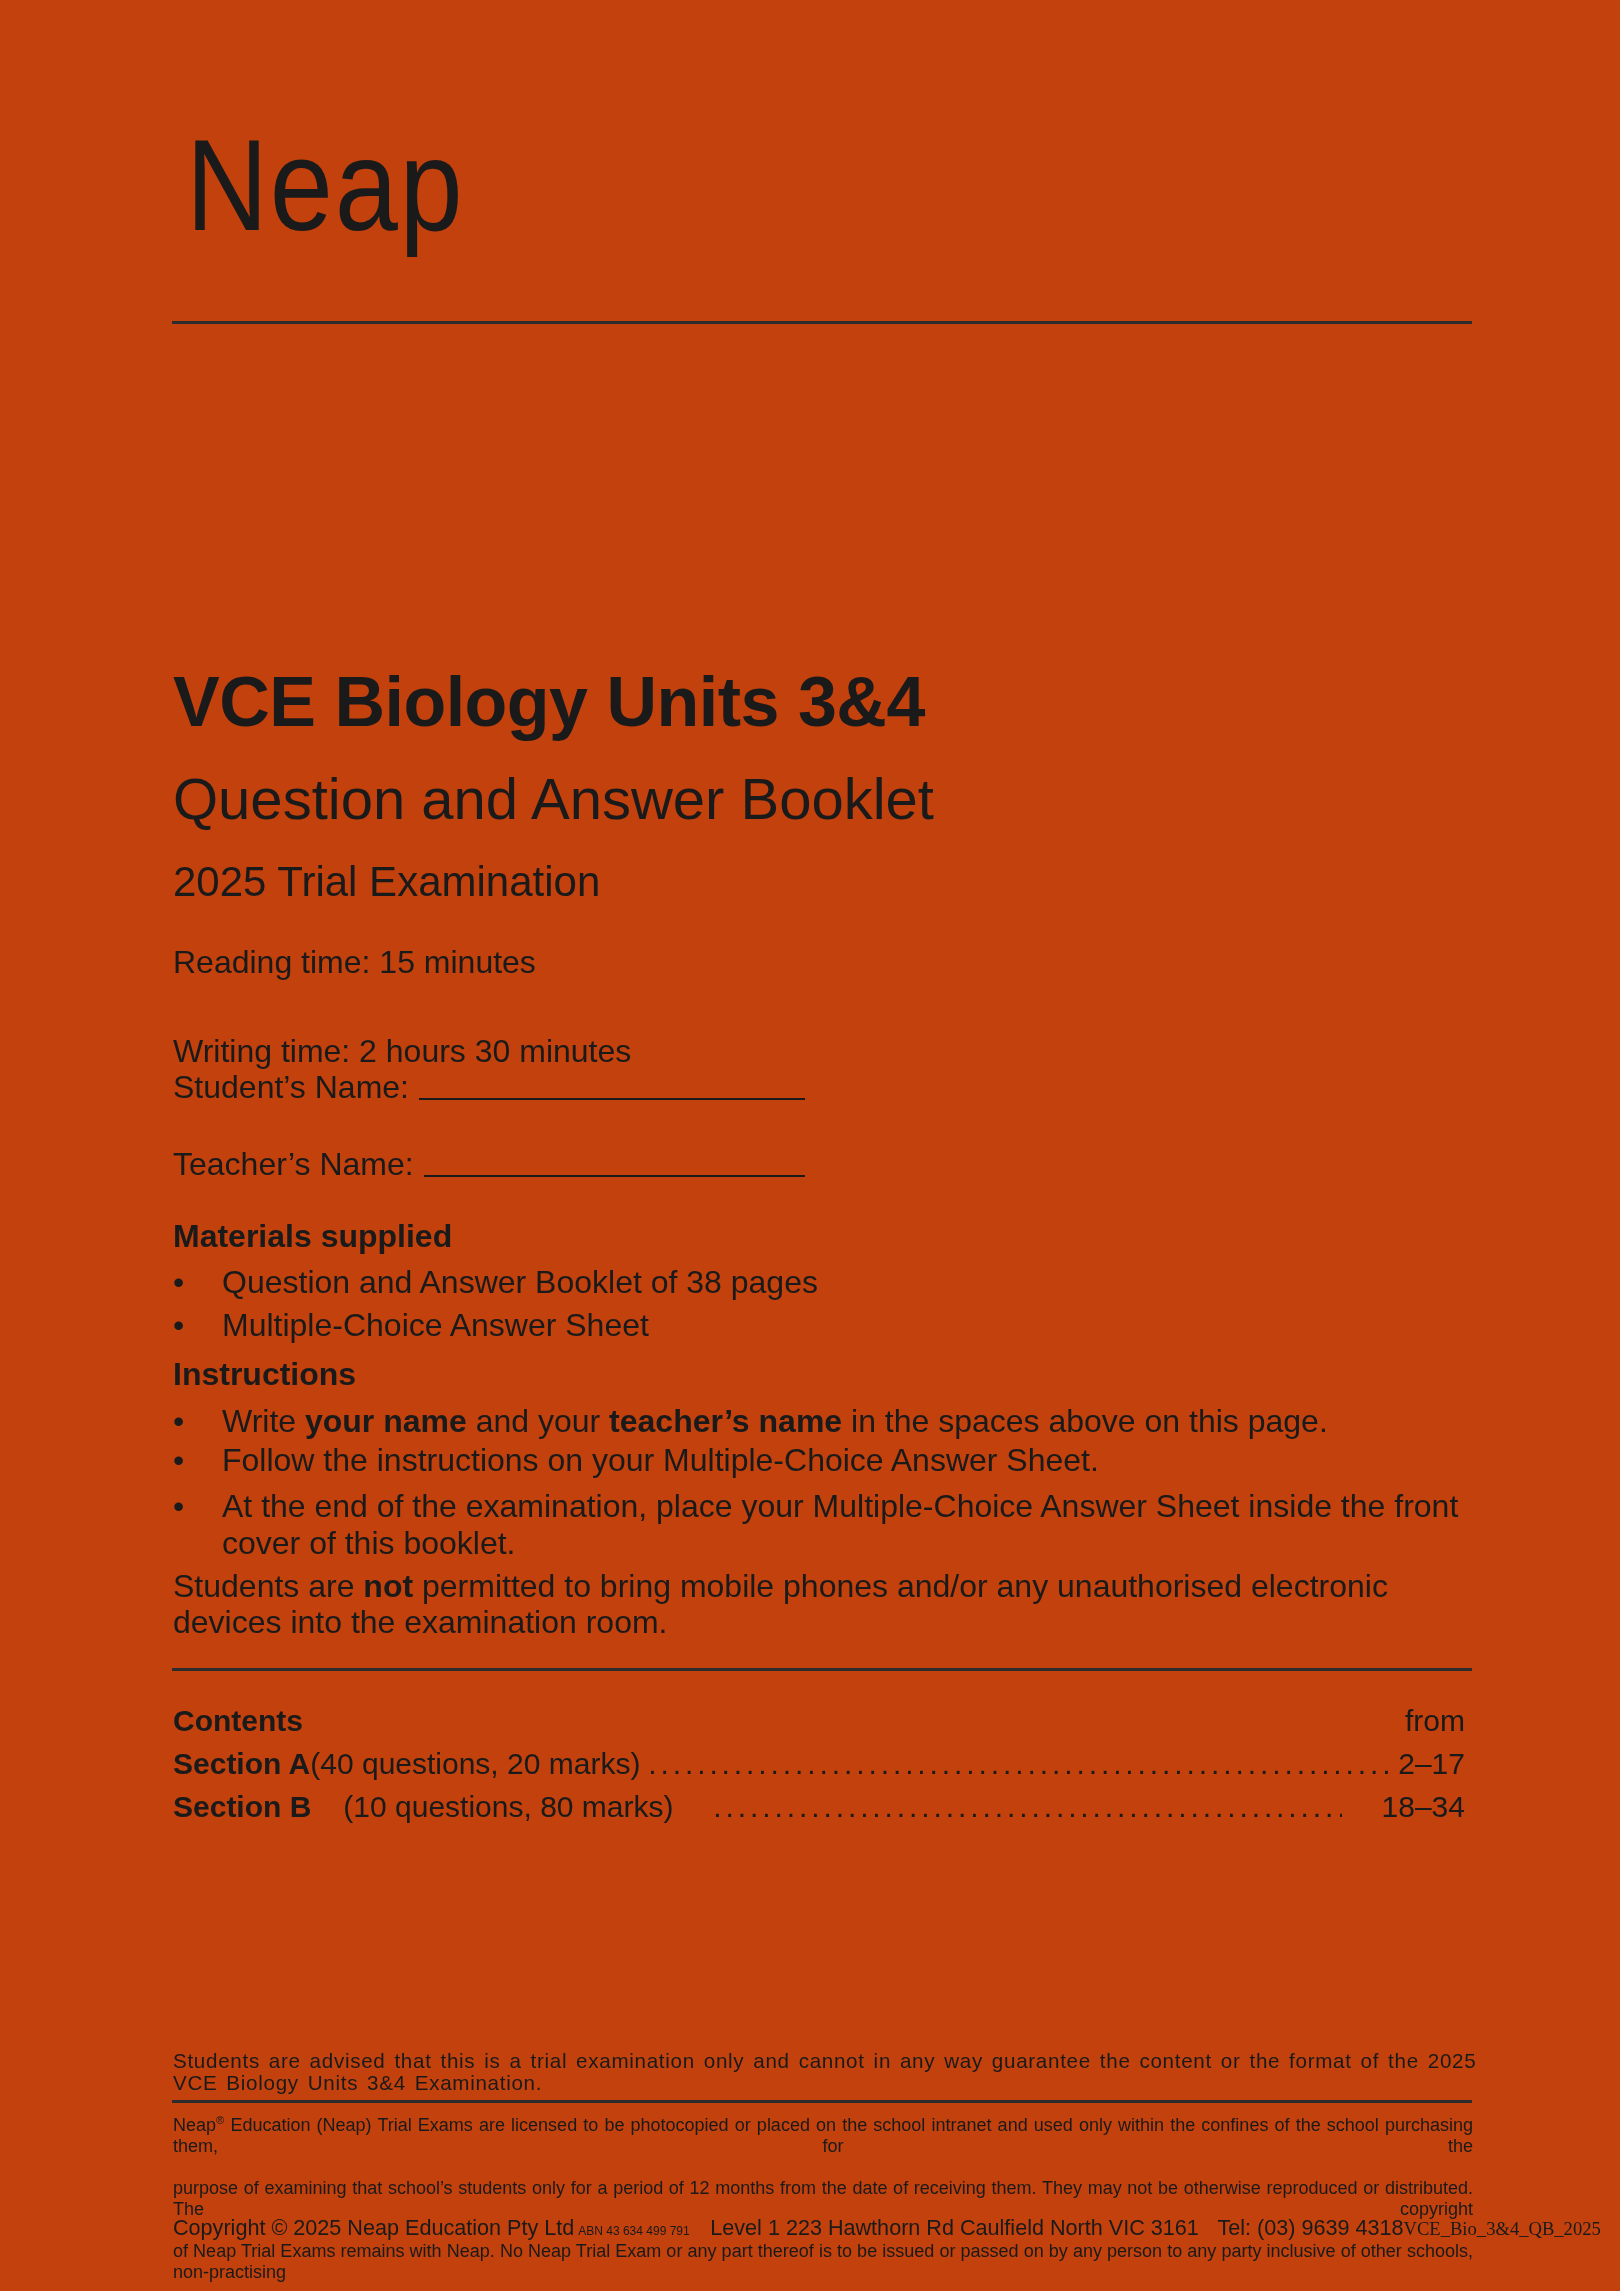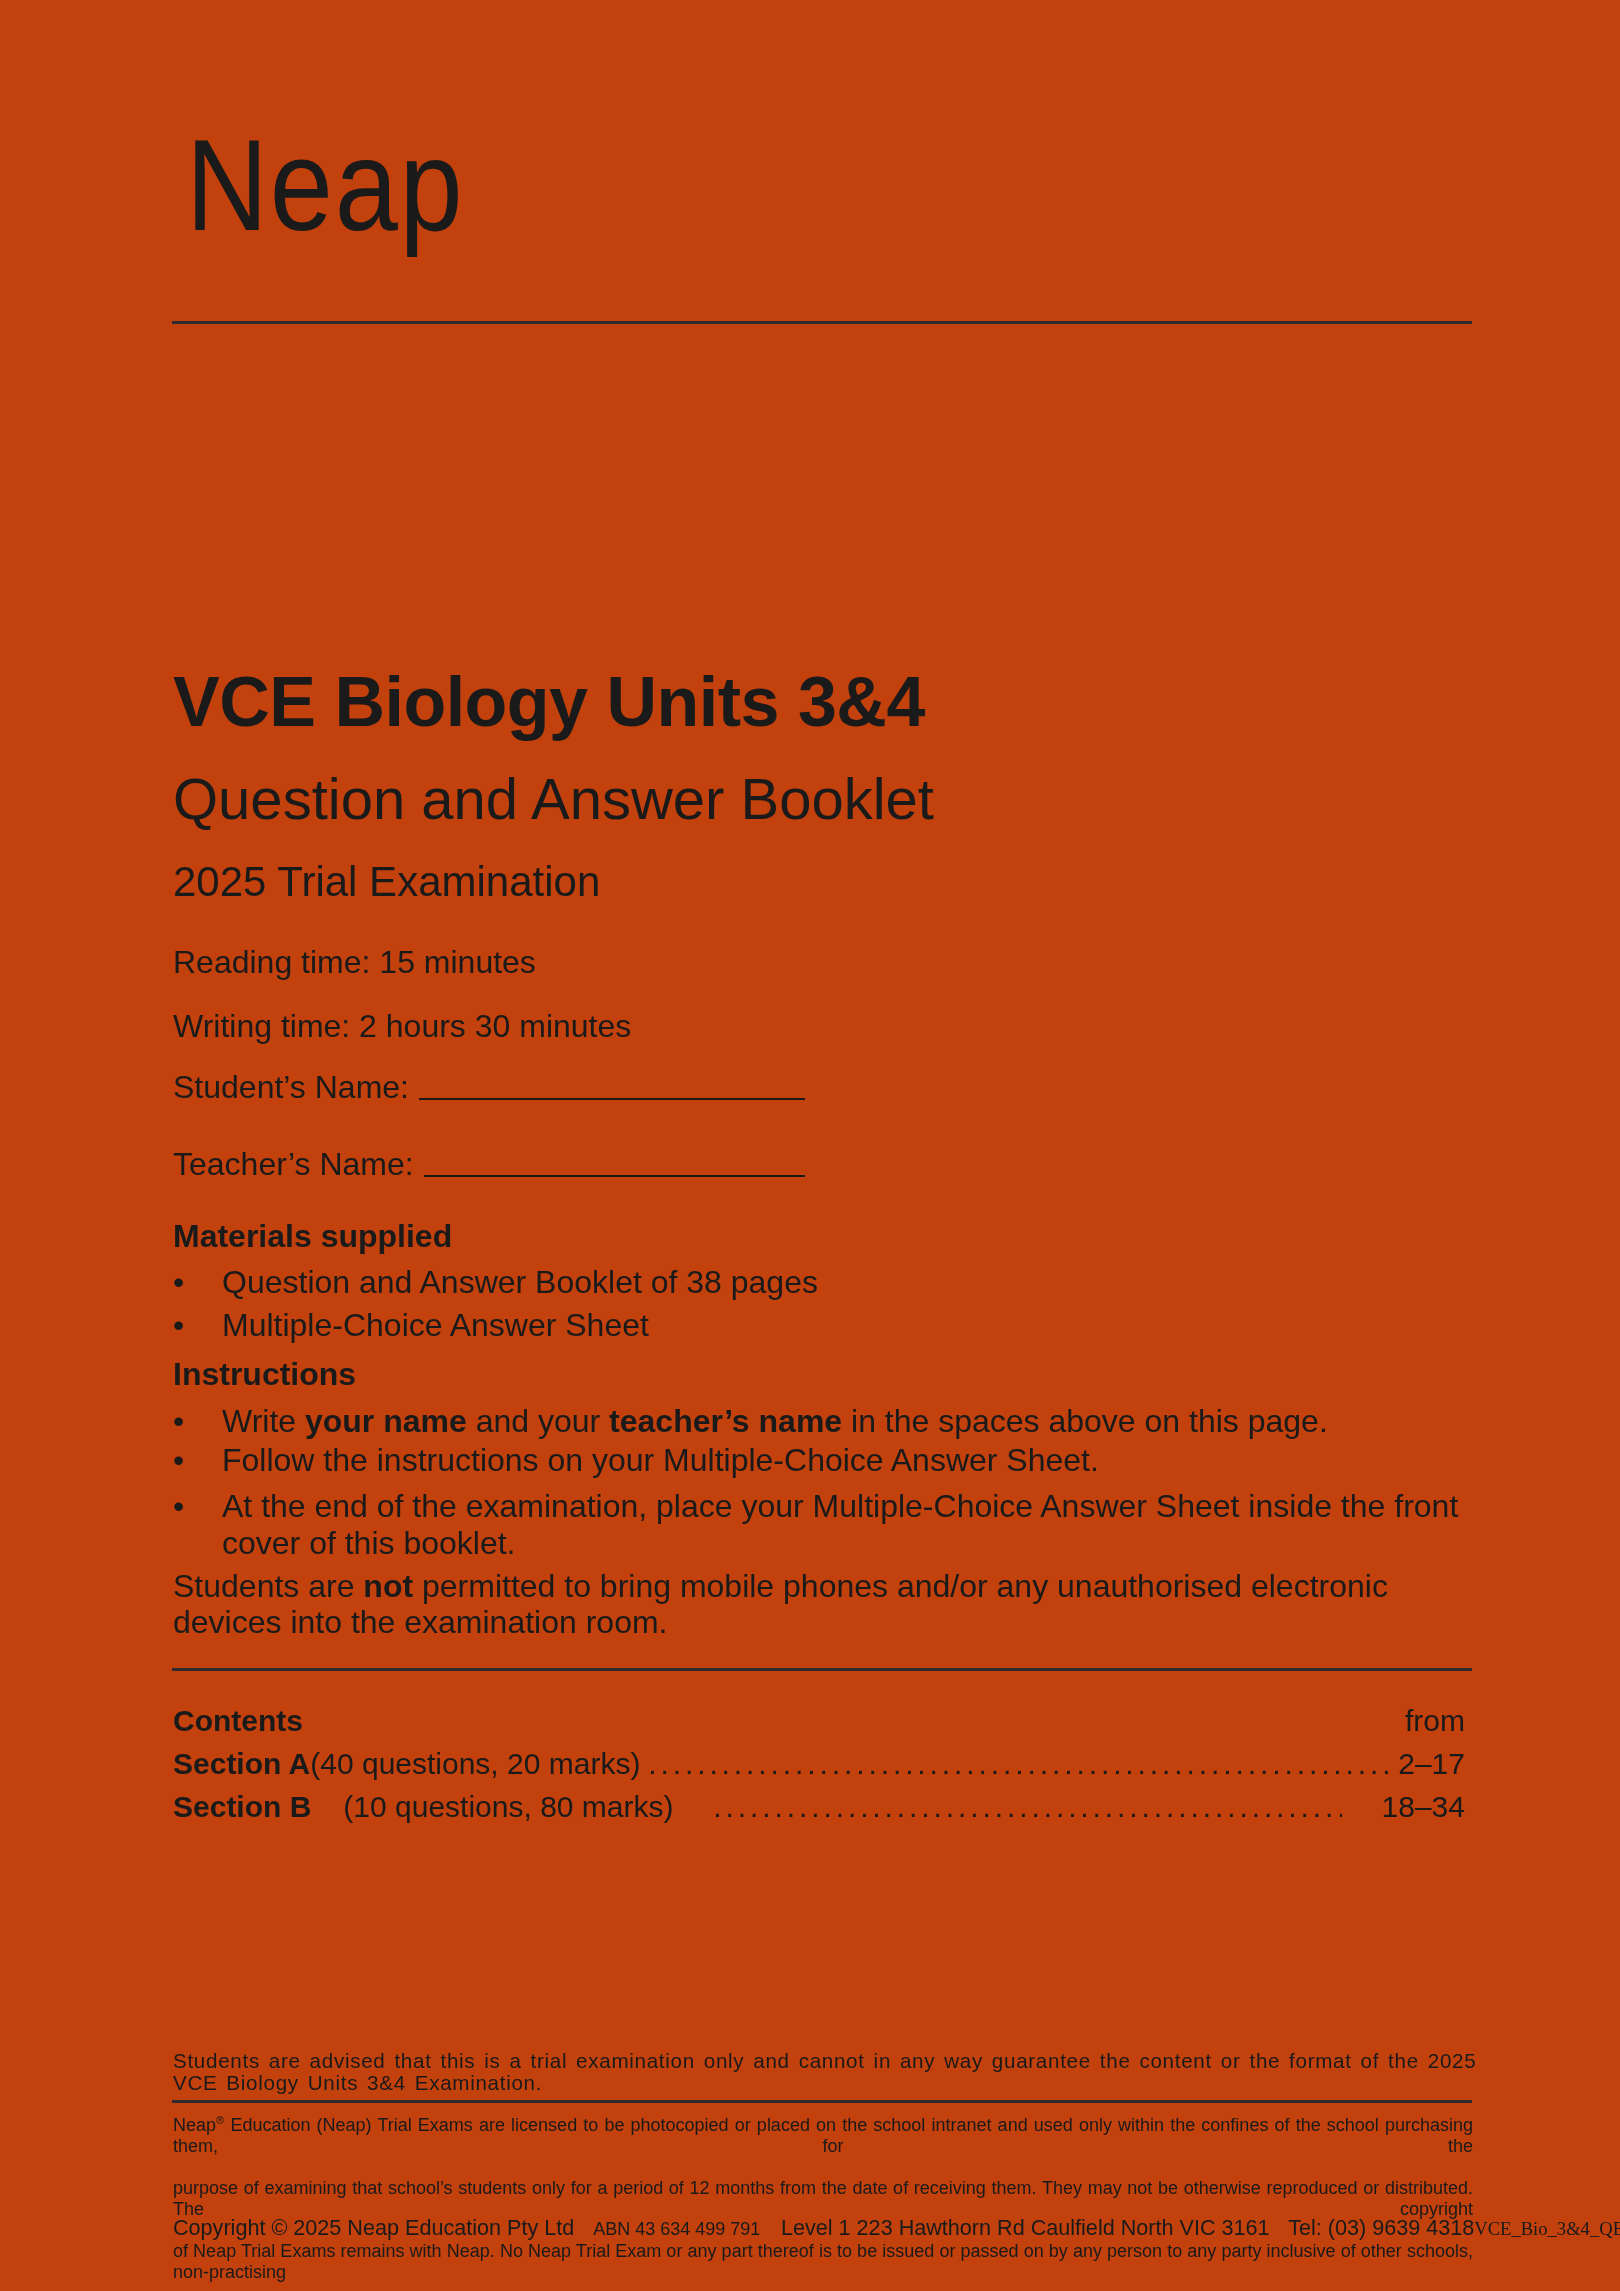--- a/index.html
+++ b/index.html
@@ -26,21 +26,21 @@
   .rule-1{top:321px;}
   .rule-2{top:1668px;}
   .rule-3{top:2100px;}
 
   .title{left:173px;top:667px;font-size:70px;font-weight:bold;line-height:1;letter-spacing:-0.5px;}
   .subtitle{left:173px;top:770px;font-size:58px;line-height:1;}
   .exam-label{left:173px;top:861px;font-size:42px;font-weight:normal;line-height:1;}
 
   .body-text{font-size:32px;line-height:33px;}
   .reading{left:173px;top:946px;}
-  .writing{left:173px;top:1010px;}
+  .writing{left:173px;top:1035px;}
 
   .name-row{left:173px;top:1071px;width:632px;display:flex;}
   .name-row.teacher{top:1148px;}
   .name-row .label{font-size:32px;line-height:33px;white-space:nowrap;}
   .fill-line{flex:1;height:27.4px;border-bottom:2px solid #1a1a1a;margin-left:9.8px;}
 
   .heading{font-size:32px;line-height:33px;font-weight:bold;}
   .materials-heading{left:173px;top:1220px;}
   .instructions-heading{left:173px;top:1358px;}
 
@@ -70,21 +70,21 @@
 
   .advisory{left:173px;top:2050px;font-size:20.6px;line-height:21.6px;letter-spacing:0.7px;word-spacing:2.5px;}
   .advisory span{display:block;}
 
   .fineprint{left:173px;top:2115px;width:1300px;font-size:18px;line-height:21px;}
   .fineprint .jline{display:block;text-align:justify;}
   .fineprint .jline.stretch::after{content:"";display:inline-block;width:100%;}
   sup{font-size:62%;vertical-align:super;line-height:0;}
 
   .footer-row{left:173px;top:2216px;width:1300px;display:flex;align-items:baseline;font-size:21.6px;line-height:23.5px;white-space:nowrap;}
-  .footer-row .abn{font-size:18px;margin-left:19px;}
+  .footer-row .abn{font-size:12px;margin-left:4px;}
   .footer-row .address{margin-left:20.6px;}
   .footer-row .tel{margin-left:18.6px;}
   .footer-row .doc-code{margin-left:auto;font-family:"Liberation Serif","DejaVu Serif",serif;font-size:18.6px;}
 
   strong{font-weight:bold;}
 </style>
 </head>
 <body>
 
 <div class="page">

